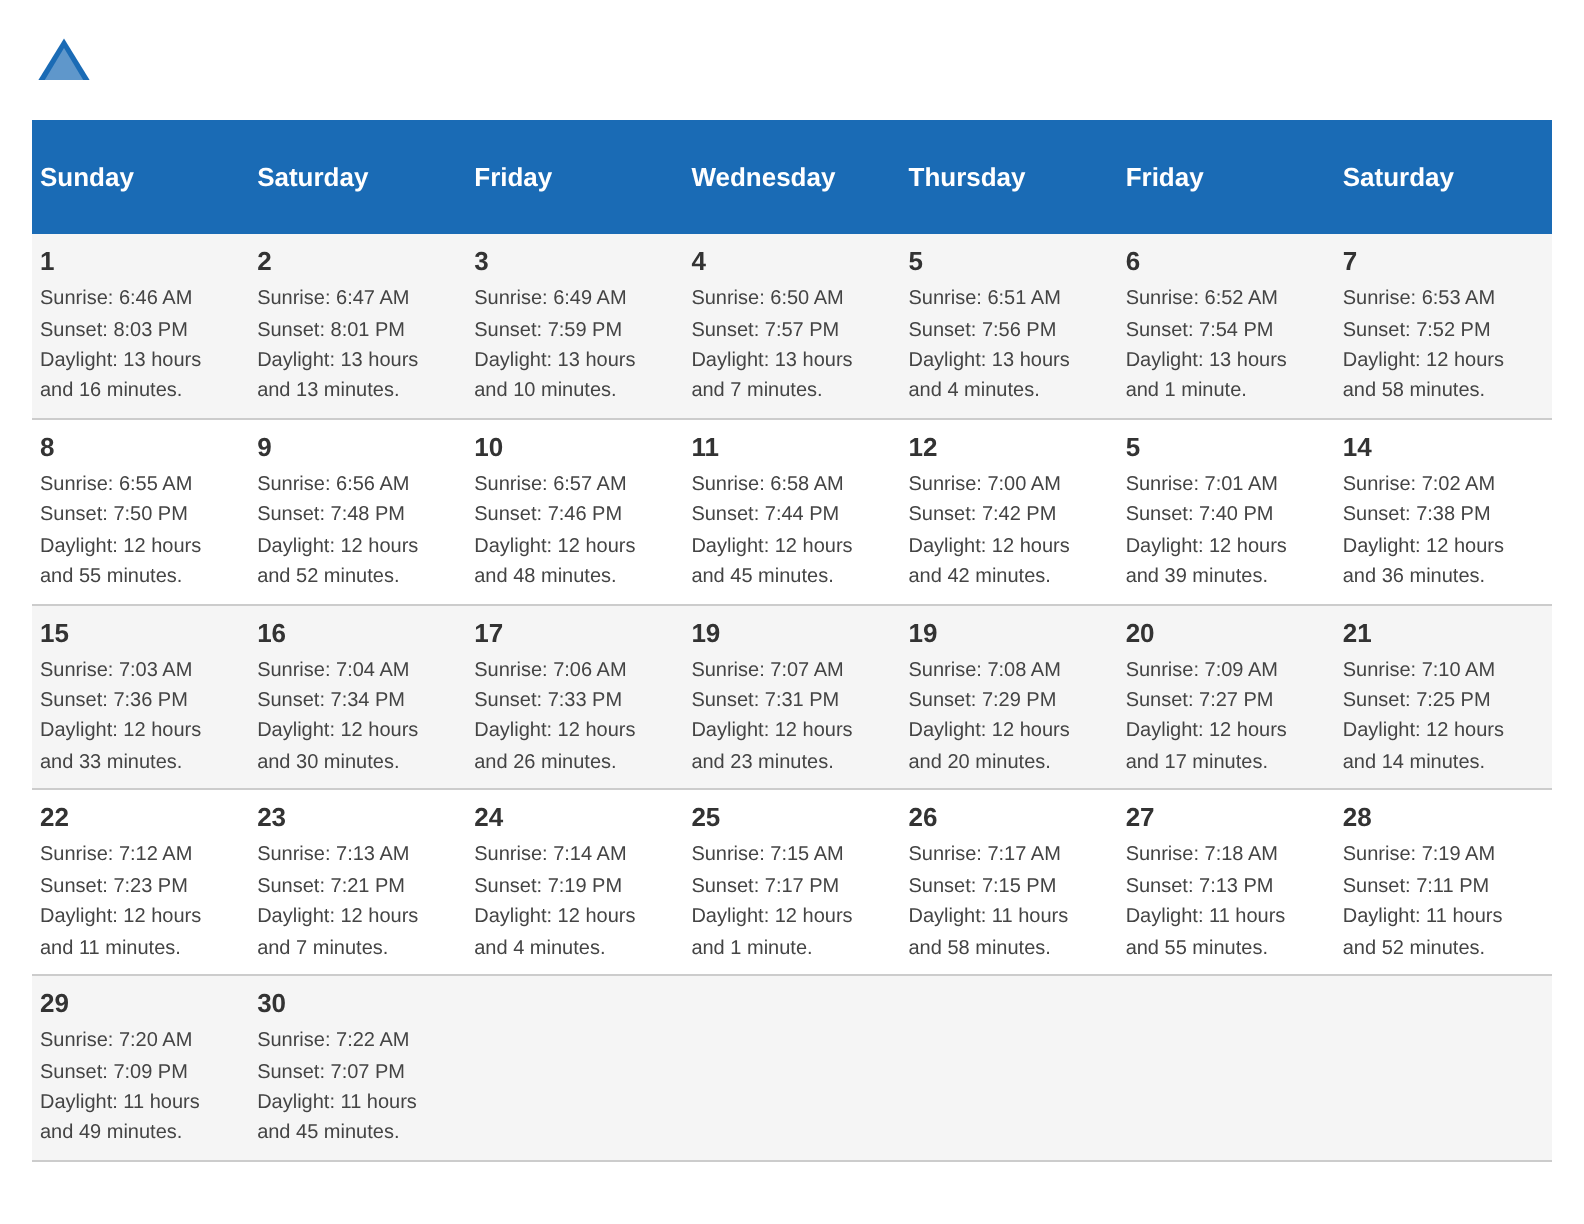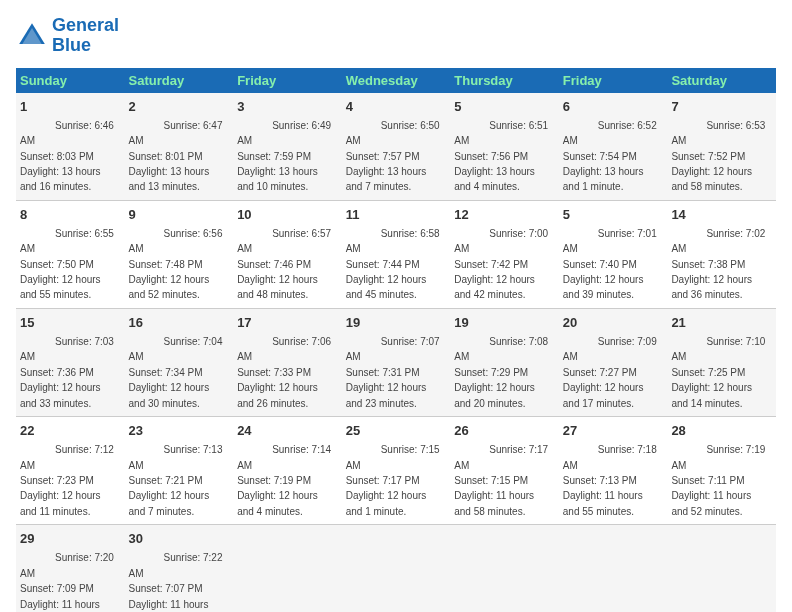--- a/index.html
+++ b/index.html
@@ -45,22 +45,22 @@
       font-size: 16px;
       color: #555;
     }
     table {
       width: 100%;
       border-collapse: collapse;
       font-size: 11px;
     }
     thead tr th {
       background-color: #1a6bb5;
-      color: #86efac;
-      padding: 5px 4px;
+      color: #ffffff;
+      padding: 21px 4px;
       text-align: left;
       font-size: 13px;
       font-weight: bold;
     }
     tbody tr {
       border-bottom: 1px solid #ccc;
     }
     tbody tr:nth-child(odd) {
       background-color: #f5f5f5;
     }
@@ -76,36 +76,31 @@
     }
     td .day-num {
       font-size: 13px;
       font-weight: bold;
       display: block;
       margin-bottom: 2px;
     }
     td .day-info {
       font-size: 10px;
       color: #444;
-      margin-left: 35px;
     }
   </style>
 </head>
 <body>
 
 <div class="header">
   <div class="logo">
     <svg class="logo-icon" viewBox="0 0 40 40">
       <polygon points="20,4 36,30 4,30" fill="#1a6bb5"></polygon>
       <polygon points="20,10 32,30 8,30" fill="#fff" opacity="0.3"></polygon>
     </svg>
-    <div class="logo-text">
-      <div><span>General</span></div>
-      <div style="color:#1a6bb5">Blue</div>
-    </div>
   </div>
   <div class="title-block">
     <div class="month-title"></div>
     <div class="subtitle"></div>
   </div>
 </div>
 
 <table>
   <thead>
     <tr>

